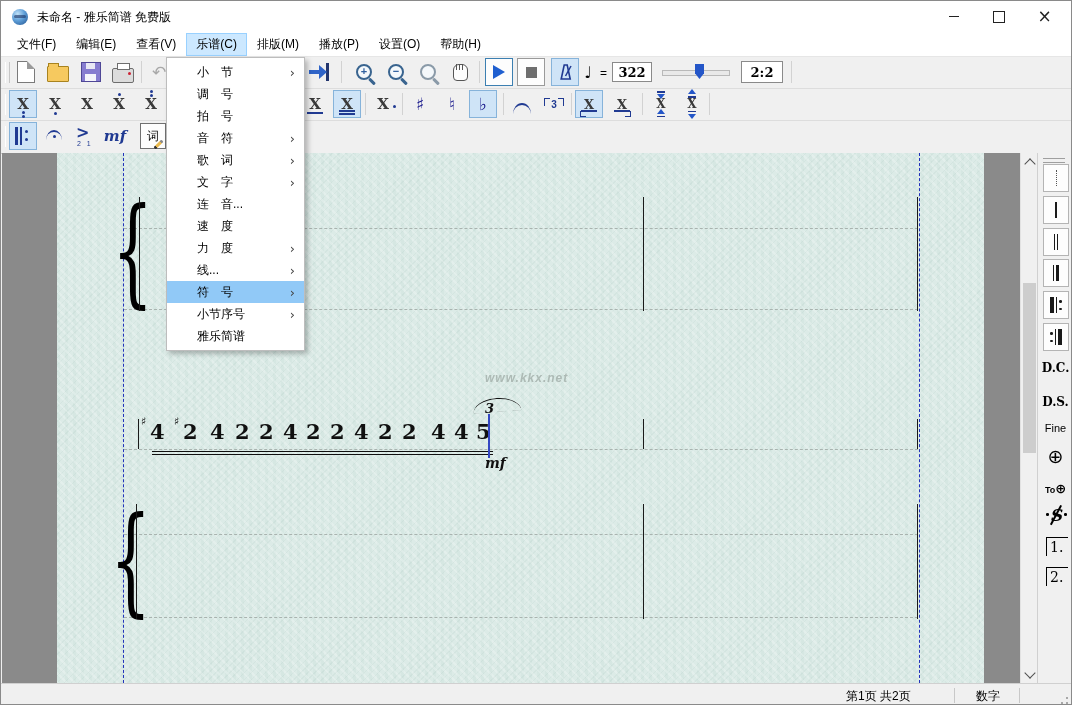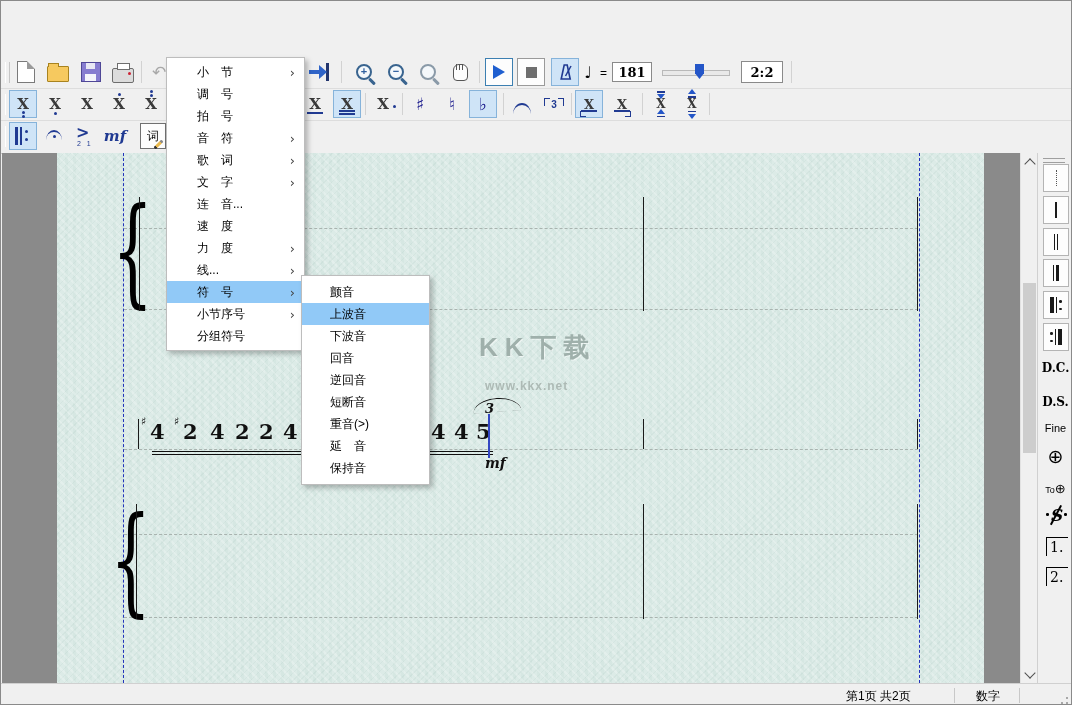--- a/index.html
+++ b/index.html
@@ -120,21 +120,21 @@
   .rp-grip i{display:block;height:1px;background:#9f9f9f;margin-bottom:3px;}
   .rp-box{position:absolute;left:5px;width:26px;height:28px;background:#fdfdfd;border:1px solid #b4b4b4;box-sizing:border-box;display:flex;align-items:center;justify-content:center;gap:2px;}
   .bl{width:1.4px;height:16px;background:#1a1a1a;}
   .bl.thick{width:3.5px;}
   .bl.dotted{width:0;height:16px;border-left:1.6px dotted #555;background:none;}
   .bl-dots{display:flex;flex-direction:column;gap:5px;}
   .bl-dots i{width:2.6px;height:2.6px;border-radius:50%;background:#1a1a1a;}
   .rp-text{position:absolute;left:0;width:35px;text-align:center;font-family:"DejaVu Serif",serif;font-weight:bold;font-size:12px;color:#000;}
   .rp-fine{font-family:"Liberation Sans",sans-serif;font-weight:normal;font-size:11px;}
   .rp-coda{font-family:"DejaVu Sans",sans-serif;font-size:19px;font-weight:normal;}
-  .rp-tocoda{font-size:9px;font-weight:normal;font-family:"Liberation Sans",sans-serif;}
+  .rp-tocoda{font-size:9px;font-weight:bold;font-family:"Liberation Sans",sans-serif;}
   .segno{position:absolute;left:9px;width:18px;height:20px;}
   .segno .s{position:absolute;left:4px;top:0;font-family:"DejaVu Serif",serif;font-weight:bold;font-style:italic;font-size:17px;color:#000;}
   .segno .sl{position:absolute;left:8px;top:-1px;width:1.6px;height:22px;background:#000;transform:rotate(28deg);}
   .segno .p1,.segno .p2{position:absolute;top:8px;width:2.6px;height:2.6px;border-radius:50%;background:#000;}
   .segno .p1{left:-1px;} .segno .p2{right:-2px;}
   .volta{position:absolute;left:8px;width:22px;height:19px;border-top:1.4px solid #000;border-left:1.4px solid #000;font-family:"DejaVu Serif",serif;font-size:14px;color:#000;padding:1px 0 0 3px;box-sizing:border-box;}
   
   #statusbar{left:0;top:682px;width:100%;height:23px;background:#f0f0f0;border-top:1px solid #d0d0d0;font-size:12px;color:#000;}
   .ssep{position:absolute;top:4px;width:1px;height:15px;background:#c8c8c8;}
   #grip-dots{position:absolute;right:3px;bottom:3px;width:12px;height:12px;}
@@ -146,21 +146,44 @@
   .mitem{position:relative;height:22px;display:flex;align-items:center;font-size:12px;color:#000;padding-left:30px;box-sizing:border-box;}
   #submenu .mitem{padding-left:28px;}
   .mitem.hl{background:#91c9f7;}
   .mitem .arrow{position:absolute;right:9px;font-size:13px;color:#444;font-family:"DejaVu Sans",sans-serif;line-height:1;}
 </style>
 </head>
 <body>
 
 <div id="win">
 
-
+  <div class="abs" id="titlebar">
+    <div class="abs" id="appicon"></div>
+    <div class="abs" id="title-text">未命名 - 雅乐简谱 免费版</div>
+    <div class="abs wbtn" id="btn-min" style="left:930px;">
+        <span></span>
+      </div>
+    <div class="abs wbtn" id="btn-max" style="left:975px;">
+        <span></span>
+      </div>
+    <div class="abs wbtn" id="btn-close" style="left:1021px;">
+        <span>×</span>
+      </div>
+  </div>
+
+  <div class="abs" id="menubar">
+      <div class="mb-item">文件(F)</div>
+      <div class="mb-item">编辑(E)</div>
+      <div class="mb-item">查看(V)</div>
+      <div class="mb-item active">乐谱(C)</div>
+      <div class="mb-item">排版(M)</div>
+      <div class="mb-item">播放(P)</div>
+      <div class="mb-item">设置(O)</div>
+      <div class="mb-item">帮助(H)</div>
+    </div>
 
   <div class="abs" id="toolbars">
 
     <div class="tbrow" style="top:0;">
       <div class="grip"></div>
       <div class="tbtn" style="left:11px;">
           <div class="icon-page"></div>
         </div>
       <div class="tbtn" style="left:43px;">
           <div class="icon-folder"></div>
@@ -212,21 +235,21 @@
           <div class="icon-stop"></div>
         </div>
       <div class="tbtn checked" style="left:550px;">
         <svg width="20" height="20" viewBox="0 0 20 20">
           <path d="M6.2 17 L9.2 3 L12.2 3 L15.2 17 Z" fill="none" stroke="#203a92" stroke-width="1.6"></path>
           <line x1="10.5" y1="14" x2="16" y2="4" stroke="#203a92" stroke-width="1.5"></line>
         </svg>
       </div>
       <span class="abs notechar" style="left:583px;top:6px;">♩</span>
       <span class="abs" style="left:599px;top:9px;font-size:12px;">=</span>
-      <div class="numbox" style="left:611px;top:5px;width:40px;height:20px;">181</div>
+      <div class="numbox" style="left:611px;top:5px;width:40px;height:20px;">322</div>
       <div class="slider-track" style="left:661px;"></div>
       <div class="slider-thumb" style="left:694px;"></div>
       <div class="numbox" style="left:740px;top:4px;width:42px;height:22px;">2:2</div>
       <div class="vsep" style="left:790px;"></div>
     </div>
 
     <div class="tbrow" style="top:32px;">
       <div class="grip"></div>
       <div class="tbtn checked" style="left:8px;">
         <div class="xwrap">
@@ -419,22 +442,21 @@
           <span class="note-n" style="left: 429px; top: 268px;">4</span>
           <span class="note-n" style="left: 452px; top: 268px;">4</span>
           <span class="note-n" style="left: 474px; top: 268px;">5</span>
         </div>
 
       <div class="slur" style="left:471px;top:245px;"></div>
       <div class="tupnum" style="left:483px;top:248px;">3</div>
       <div class="cursorline" style="left:486px;top:261px;height:44px;"></div>
       <div class="mftext" style="left:483px;top:302px;">mf</div>
 
-      <div id="wm1" style="left:477px;top:177px;">KK下载</div>
-      <div id="wm2" style="left:483px;top:226px;">www.kkx.net</div>
+      <div id="wm2" style="left:483px;top:218px;font-style:italic;">www.kkx.net</div>
     </div>
 
     <div id="vscroll">
       <div class="sbarrow" style="top:0;">
           <i class="chev up"></i>
         </div>
       <div id="vthumb"></div>
       <div class="sbarrow" style="bottom:0;">
           <i class="chev down"></i>
         </div>
@@ -543,29 +565,18 @@
       </div>
       <div class="mitem hl">
         <span>符　号</span>
         <span class="arrow">›</span>
       </div>
       <div class="mitem">
         <span>小节序号</span>
         <span class="arrow">›</span>
       </div>
       <div class="mitem">
-        <span>分组符号</span>
-      </div>
-    </div>
-
-  <div class="popup" id="submenu">
-      <div class="mitem">颤音</div>
-      <div class="mitem hl">上波音</div>
-      <div class="mitem">下波音</div>
-      <div class="mitem">回音</div>
-      <div class="mitem">逆回音</div>
-      <div class="mitem">短断音</div>
-      <div class="mitem">重音(&gt;)</div>
-      <div class="mitem">延　音</div>
-      <div class="mitem">保持音</div>
-    </div>
+        <span>雅乐简谱</span>
+      </div>
+    </div>
+
 
 </div>
 
 </body></html>

